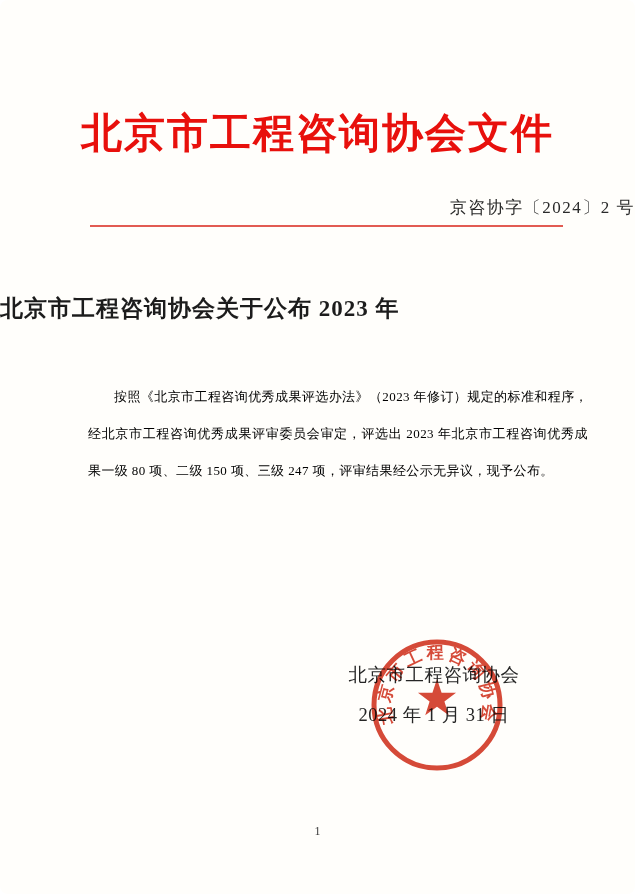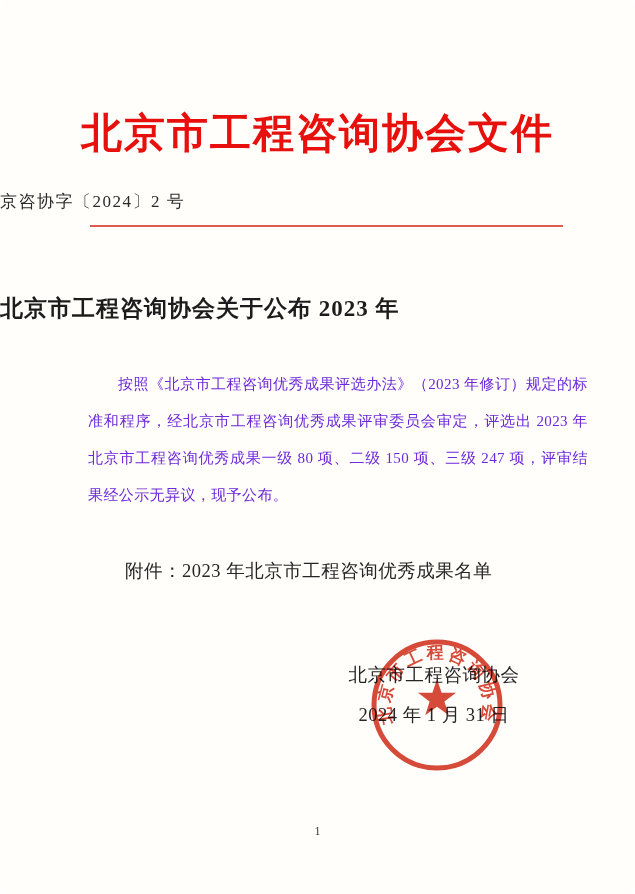--- a/index.html
+++ b/index.html
@@ -25,24 +25,24 @@
     width: 100%;
     text-align: center;
     font-size: 41px;
     font-weight: 900;
     letter-spacing: 2px;
     color: #e8100c;
     white-space: nowrap;
   }
   .doc-number {
     position: absolute;
-    top: 190px;
+    top: 196px;
     left: 0;
     width: 100%;
-    text-align: left;
+    text-align: right;
     font-size: 17px;
     letter-spacing: 1.5px;
     color: #2a2a2a;
     white-space: nowrap;
   }
   .red-line {
     position: absolute;
     top: 225px;
     left: 90px;
     width: 473px;
@@ -57,30 +57,30 @@
     text-align: left;
     font-size: 23px;
     font-weight: 700;
     line-height: 43px;
     letter-spacing: 1px;
     color: #1c1c1c;
     white-space: nowrap;
   }
   .body-text {
     position: absolute;
-    top: 366px;
+    top: 378px;
     left: 88px;
     width: 500px;
     margin: 0;
-    font-size: 15px;
+    font-size: 13px;
     line-height: 37px;
     letter-spacing: 0.4px;
     text-align: justify;
     text-indent: 2em;
-    color: #6d28d9;
+    color: #000000;
   }
   .attachment {
     position: absolute;
     top: 558px;
     left: 88px;
     width: 500px;
     margin: 0;
     font-size: 18.5px;
     text-indent: 2em;
     letter-spacing: 0.5px;
@@ -131,21 +131,20 @@
   <div class="doc-number">京咨协字〔2024〕2 号</div>
 
   <div class="red-line"></div>
 
   <div class="doc-title">
     <div>北京市工程咨询协会关于公布 2023 年</div>
   </div>
 
   <p class="body-text">按照《北京市工程咨询优秀成果评选办法》（2023 年修订）规定的标准和程序，经北京市工程咨询优秀成果评审委员会审定，评选出 2023 年北京市工程咨询优秀成果一级 80 项、二级 150 项、三级 247 项，评审结果经公示无异议，现予公布。</p>
 
-  <p class="attachment">附件：2023 年北京市工程咨询优秀成果名单</p>
 
   <div class="signature">
     <div class="sig-org">北京市工程咨询协会</div>
     <div class="sig-date">2024 年 1 月 31 日</div>
   </div>
 
   <svg class="seal" width="160" height="160" viewBox="0 0 160 160">
     <circle cx="80" cy="80" r="63" fill="none" stroke="#d23a28" stroke-width="5"></circle>
     <path fill="#d23a28" d="M80,54 L84.58,67.69 L99.02,67.82 L87.42,76.41 L91.76,90.18 L80,81.8 L68.24,90.18 L72.58,76.41 L60.98,67.82 L75.42,67.69 Z"></path>
     <defs>

